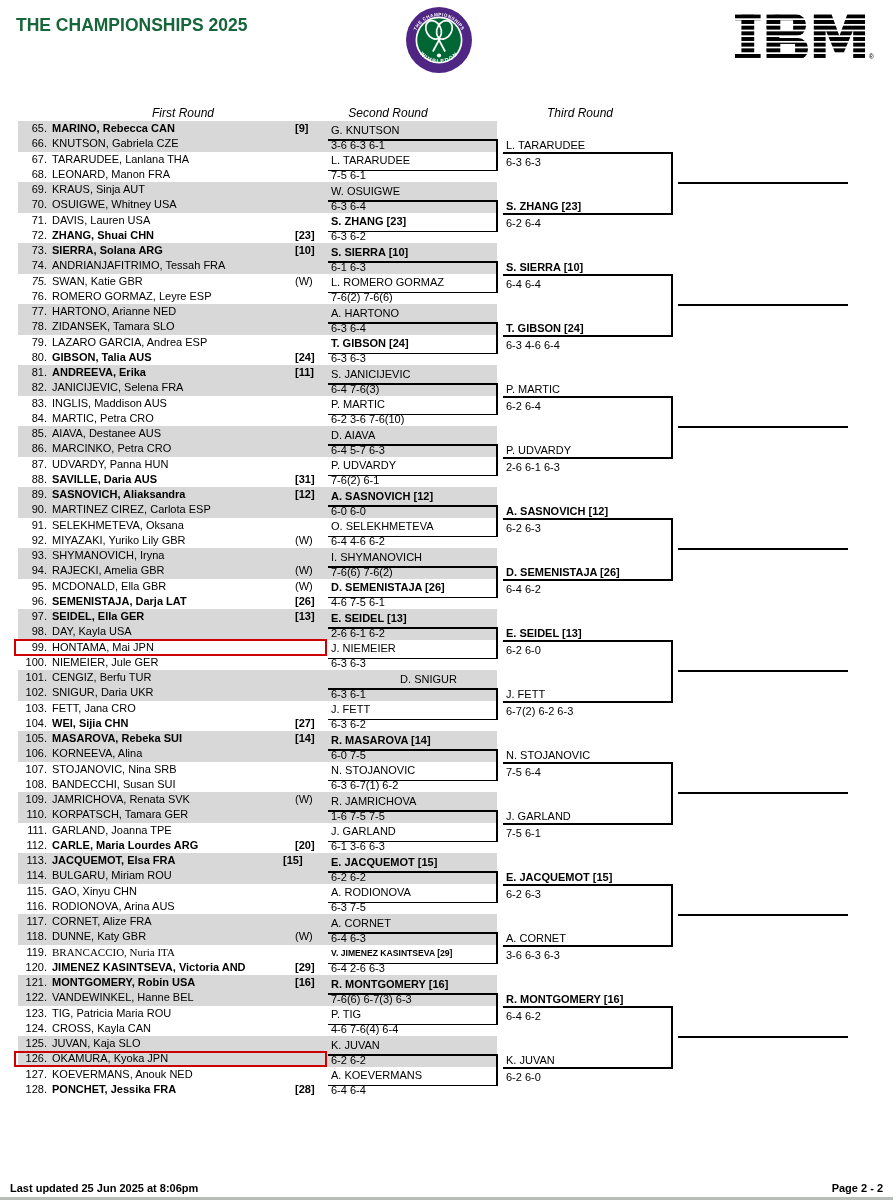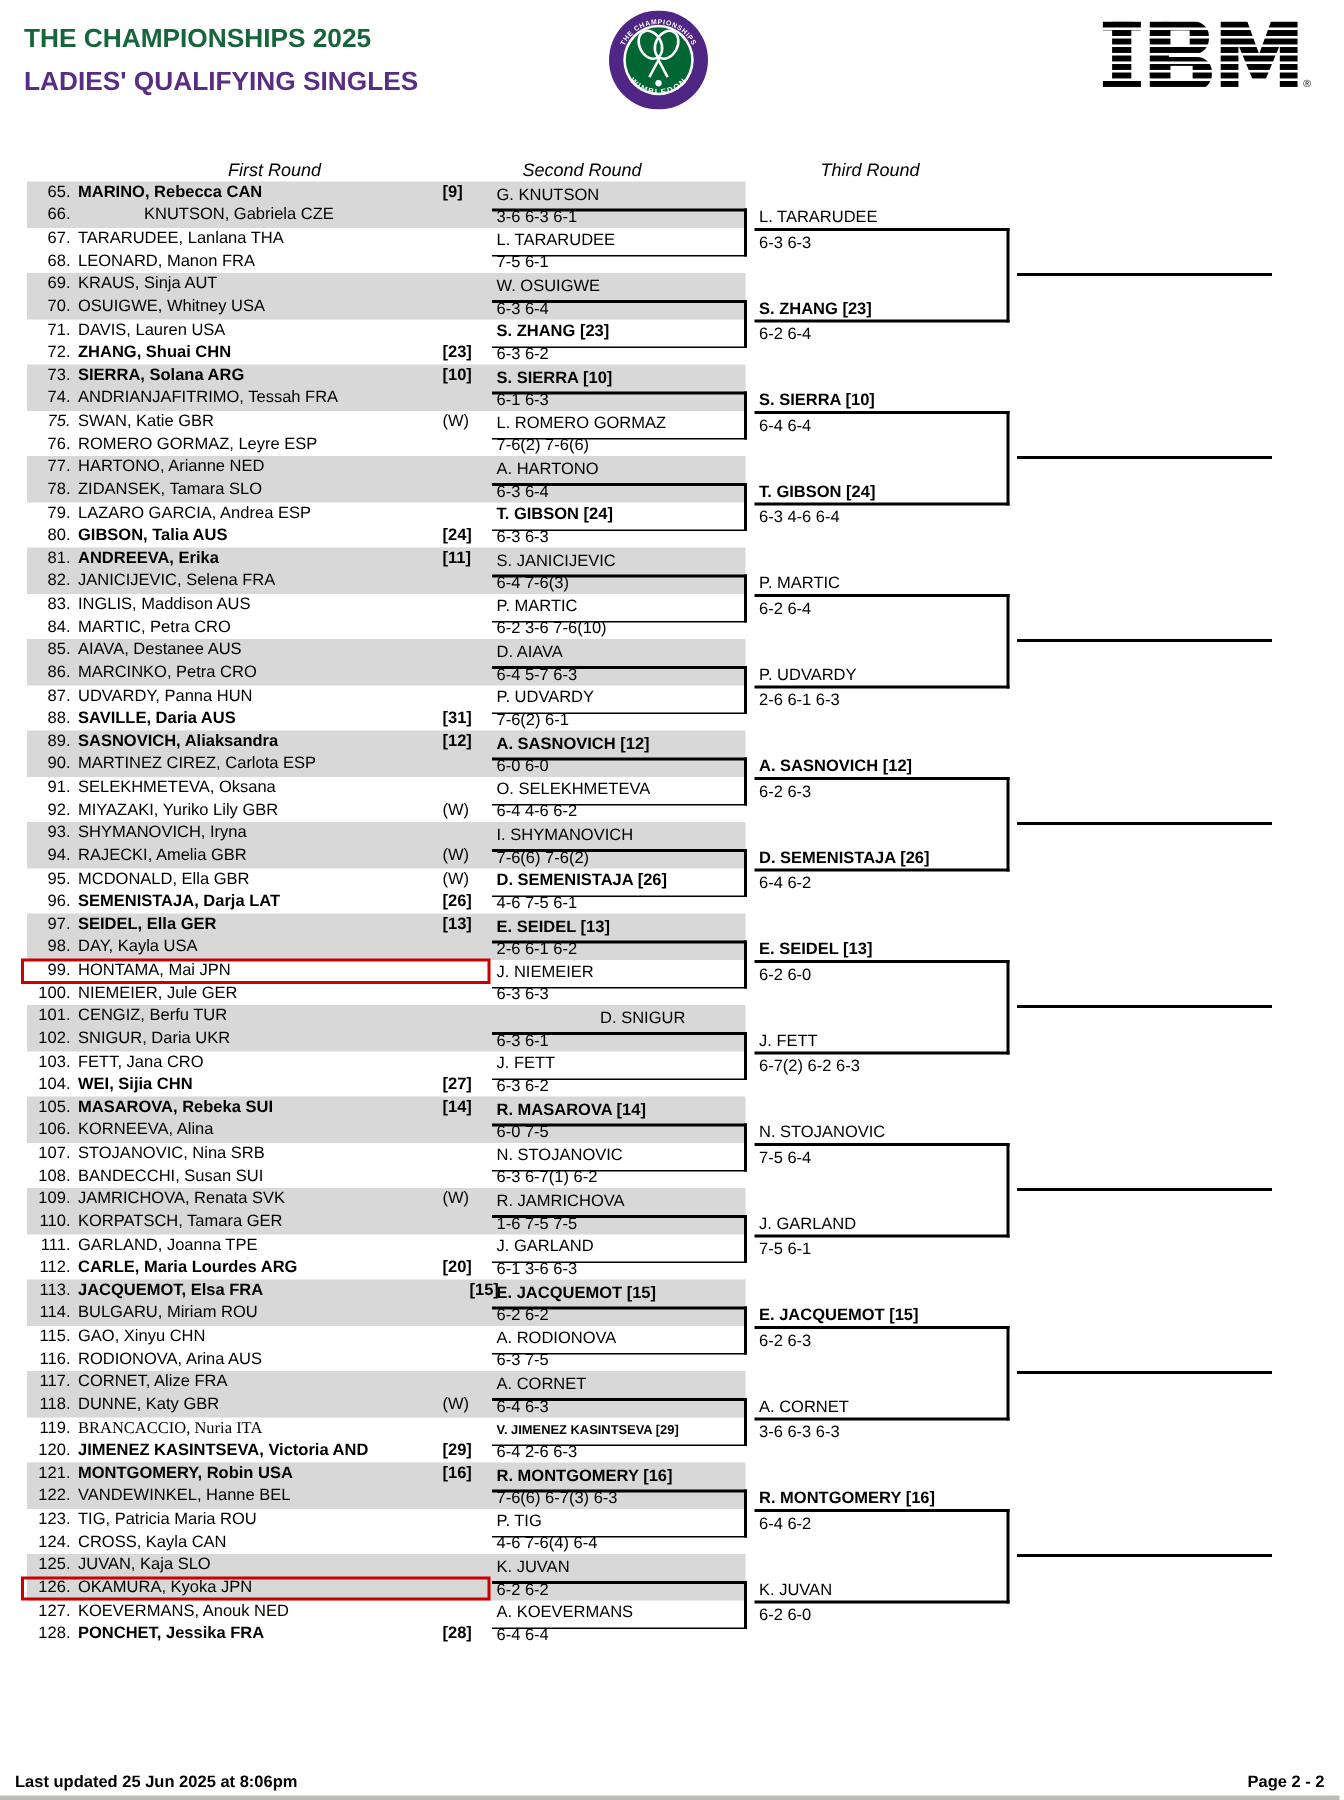--- a/index.html
+++ b/index.html
@@ -23,21 +23,20 @@
   .hibox{border:2px solid #cc0000;box-sizing:border-box;background:transparent;}
   .footer{font-size:11px;font-weight:700;}
   .botbar{background:#b9bdb9;height:3px;}
 </style>
 </head>
 <body>
 
 <div class="page">
 
   <div class="abs title1" style="color:#17653A;">THE CHAMPIONSHIPS 2025</div>
-  <div class="abs title2" style="color:#5A2D84;">LADIES' QUALIFYING SINGLES</div>
 
   <div class="abs" style="left:406px;top:7px;width:66px;height:66px;">
     <svg width="66" height="66" viewBox="0 0 66 66">
       <circle cx="33" cy="33" r="33" fill="#4F2683"></circle>
       <circle cx="33" cy="33" r="23.5" fill="#ffffff"></circle>
       <circle cx="33" cy="33" r="21.8" fill="#006633"></circle>
       <g stroke="#ffffff" fill="none" stroke-width="1.7">
         <g transform="rotate(-28 33 33)">
           <ellipse cx="33" cy="21.5" rx="7.2" ry="9.8"></ellipse>
           <line x1="33" y1="31.3" x2="33" y2="46"></line>
@@ -113,21 +112,21 @@
       <div class="stripe abs" style="left: 18px; top: 731px; width: 479px; height: 30.5px;"></div>
       <div class="stripe abs" style="left: 18px; top: 792px; width: 479px; height: 30.5px;"></div>
       <div class="stripe abs" style="left: 18px; top: 853px; width: 479px; height: 30.5px;"></div>
       <div class="stripe abs" style="left: 18px; top: 914px; width: 479px; height: 30.5px;"></div>
       <div class="stripe abs" style="left: 18px; top: 975px; width: 479px; height: 30.5px;"></div>
       <div class="stripe abs" style="left: 18px; top: 1036px; width: 479px; height: 30.5px;"></div>
       <div class="rownum abs" style="left: 14px; top: 121px; width: 33px;">65.</div>
       <div class="rowname bold abs" style="left: 52px; top: 121px; width: 242px;">MARINO, Rebecca CAN</div>
       <div class="rowtag bold abs" style="left: 295px; top: 121px; width: 40px;">[9]</div>
       <div class="rownum abs" style="left: 14px; top: 136.25px; width: 33px;">66.</div>
-      <div class="rowname abs" style="left: 52px; top: 136.25px; width: 242px; margin-left: 44px;">KNUTSON, Gabriela CZE</div>
+      <div class="rowname abs" style="left: 52px; top: 136.25px; width: 242px;">KNUTSON, Gabriela CZE</div>
       <div class="rownum abs" style="left: 14px; top: 151.5px; width: 33px;">67.</div>
       <div class="rowname abs" style="left: 52px; top: 151.5px; width: 242px;">TARARUDEE, Lanlana THA</div>
       <div class="rownum abs" style="left: 14px; top: 166.75px; width: 33px;">68.</div>
       <div class="rowname abs" style="left: 52px; top: 166.75px; width: 242px;">LEONARD, Manon FRA</div>
       <div class="rownum abs" style="left: 14px; top: 182px; width: 33px;">69.</div>
       <div class="rowname abs" style="left: 52px; top: 182px; width: 242px;">KRAUS, Sinja AUT</div>
       <div class="rownum abs" style="left: 14px; top: 197.25px; width: 33px;">70.</div>
       <div class="rowname abs" style="left: 52px; top: 197.25px; width: 242px;">OSUIGWE, Whitney USA</div>
       <div class="rownum abs" style="left: 14px; top: 212.5px; width: 33px;">71.</div>
       <div class="rowname abs" style="left: 52px; top: 212.5px; width: 242px;">DAVIS, Lauren USA</div>
@@ -225,21 +224,21 @@
       <div class="rowtag abs" style="left: 295px; top: 792px; width: 40px;">(W)</div>
       <div class="rownum abs" style="left: 14px; top: 807.25px; width: 33px;">110.</div>
       <div class="rowname abs" style="left: 52px; top: 807.25px; width: 242px;">KORPATSCH, Tamara GER</div>
       <div class="rownum abs" style="left: 14px; top: 822.5px; width: 33px;">111.</div>
       <div class="rowname abs" style="left: 52px; top: 822.5px; width: 242px;">GARLAND, Joanna TPE</div>
       <div class="rownum abs" style="left: 14px; top: 837.75px; width: 33px;">112.</div>
       <div class="rowname bold abs" style="left: 52px; top: 837.75px; width: 242px;">CARLE, Maria Lourdes ARG</div>
       <div class="rowtag bold abs" style="left: 295px; top: 837.75px; width: 40px;">[20]</div>
       <div class="rownum abs" style="left: 14px; top: 853px; width: 33px;">113.</div>
       <div class="rowname bold abs" style="left: 52px; top: 853px; width: 242px;">JACQUEMOT, Elsa FRA</div>
-      <div class="rowtag bold abs" style="left: 313px; top: 853px; width: 40px;">[15]</div>
+      <div class="rowtag bold abs" style="left: 283px; top: 853px; width: 40px;">[15]</div>
       <div class="rownum abs" style="left: 14px; top: 868.25px; width: 33px;">114.</div>
       <div class="rowname abs" style="left: 52px; top: 868.25px; width: 242px;">BULGARU, Miriam ROU</div>
       <div class="rownum abs" style="left: 14px; top: 883.5px; width: 33px;">115.</div>
       <div class="rowname abs" style="left: 52px; top: 883.5px; width: 242px;">GAO, Xinyu CHN</div>
       <div class="rownum abs" style="left: 14px; top: 898.75px; width: 33px;">116.</div>
       <div class="rowname abs" style="left: 52px; top: 898.75px; width: 242px;">RODIONOVA, Arina AUS</div>
       <div class="rownum abs" style="left: 14px; top: 914px; width: 33px;">117.</div>
       <div class="rowname abs" style="left: 52px; top: 914px; width: 242px;">CORNET, Alize FRA</div>
       <div class="rownum abs" style="left: 14px; top: 929.25px; width: 33px;">118.</div>
       <div class="rowname abs" style="left: 52px; top: 929.25px; width: 242px;">DUNNE, Katy GBR</div>

